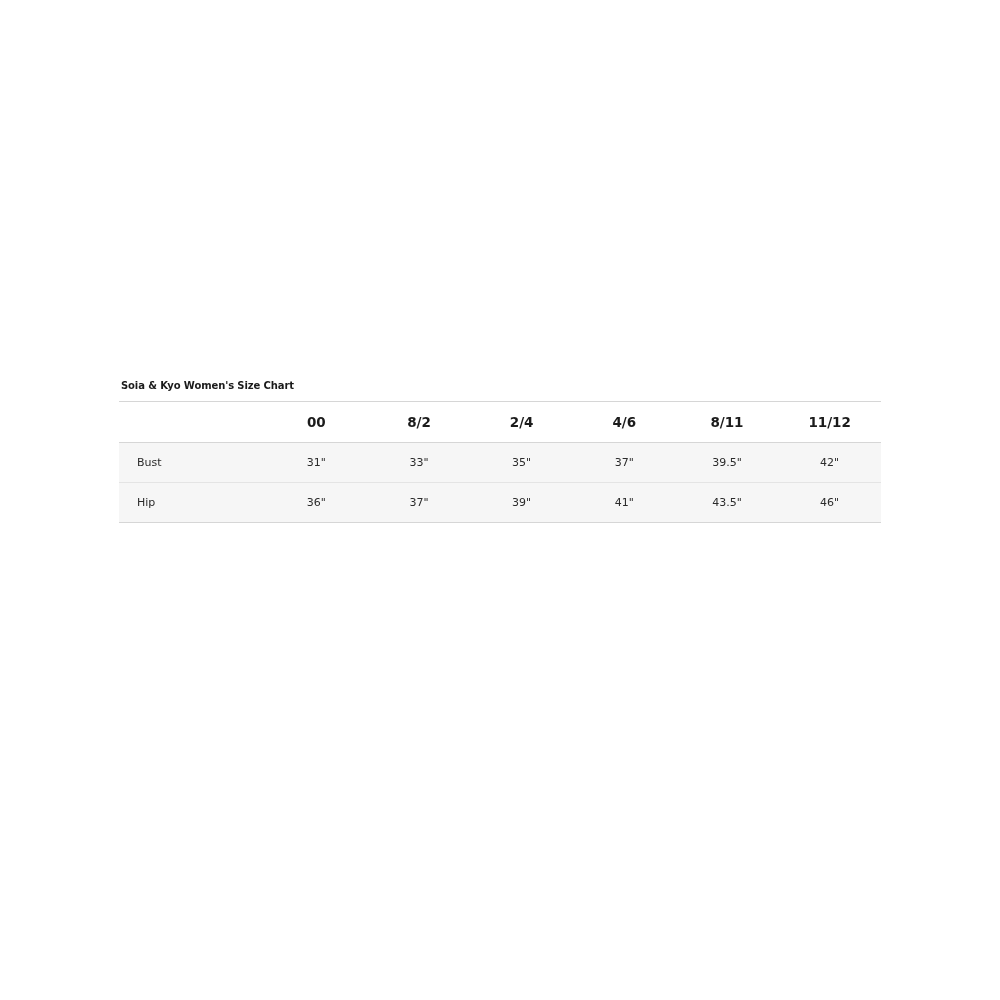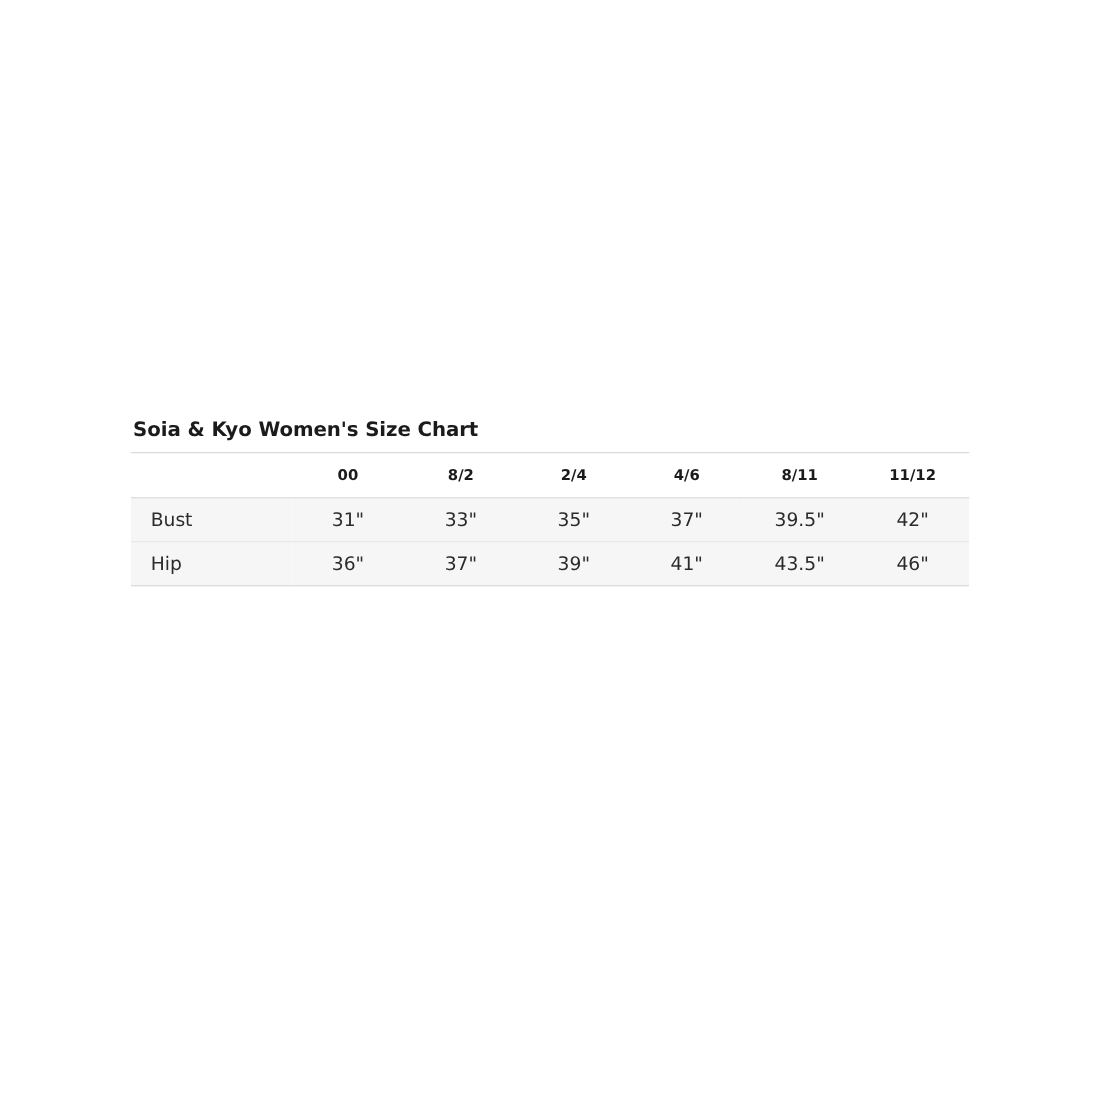--- a/index.html
+++ b/index.html
@@ -19,36 +19,36 @@
   }
 
   .chart-wrap {
     position: absolute;
     left: 119px;
     top: 380px;
     width: 762px;
   }
 
   .chart-title {
-    font-size: 18px;
+    font-size: 10px;
     font-weight: bold;
     color: #1b1b1b;
     letter-spacing: -0.1px;
     padding: 0 0 10px 2px;
   }
 
   table.size-chart {
     border-collapse: collapse;
     width: 762px;
     table-layout: fixed;
   }
 
   table.size-chart th,
   table.size-chart td {
-    font-size: 17px;
+    font-size: 11px;
     color: #2b2b2b;
     font-weight: normal;
     padding: 0;
     height: 39px;
     vertical-align: middle;
     text-align: center;
     border: none;
   }
 
   

